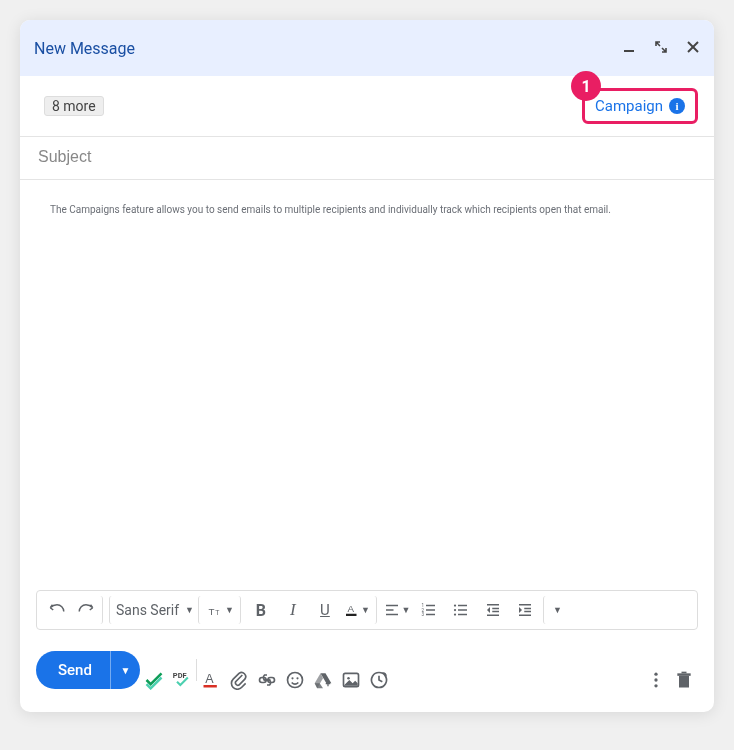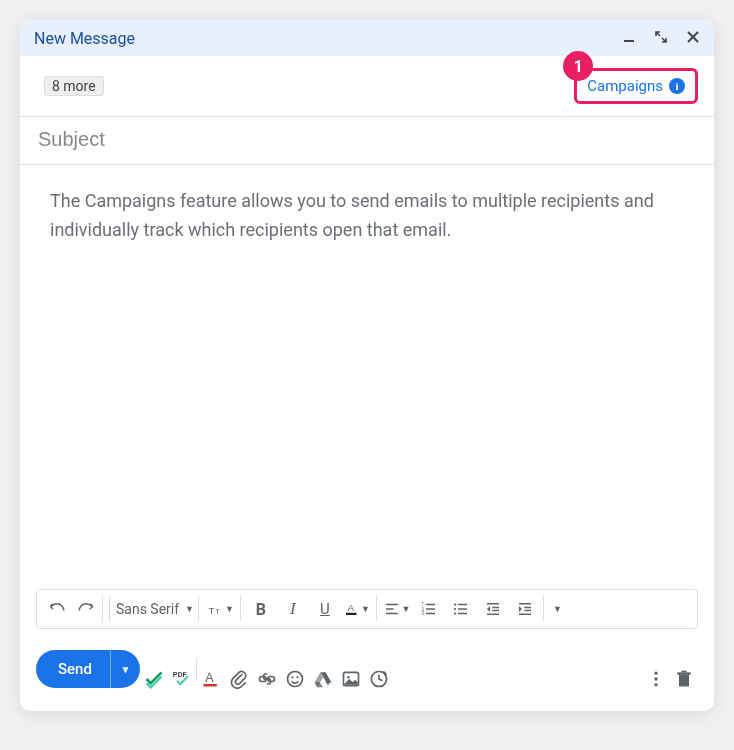--- a/index.html
+++ b/index.html
@@ -17,21 +17,21 @@
     border-radius: 10px;
     box-shadow: 0 2px 16px rgba(0,0,0,0.1);
     overflow: hidden;
     position: relative;
   }
   .titlebar {
     background: #e8efff;
     display: flex;
     align-items: center;
     padding: 10px 14px;
-    height: 36px;
+    height: 56px;
   }
   .titlebar .title {
     color: #1a4fa3;
     font-size: 16px;
     font-weight: 400;
     flex: 1;
   }
   .titlebar .winctl {
     display: flex;
     gap: 18px;
@@ -107,35 +107,35 @@
     z-index: 5;
   }
   .subject-row {
     padding: 10px 16px 12px 16px;
     border-bottom: 1px solid #e4e4e4;
   }
   .subject-input {
     border: none;
     outline: none;
     width: 100%;
-    font-size: 20px;
+    font-size: 16px;
     color: #14532d;
   }
   .subject-input::placeholder {
     color: #888;
   }
   .body-area {
     padding: 22px 22px 20px 30px;
     min-height: 410px;
-    font-size: 18px;
+    font-size: 10px;
     color: #6b6f76;
     line-height: 1.6;
   }
   .format-toolbar {
-    margin: 14px 16px 6px 16px;
+    margin: 0 16px 6px 16px;
     border: 1px solid #ddd;
     border-radius: 4px;
     background: #fff;
     display: flex;
     align-items: center;
     gap: 4px;
     padding: 4px 6px;
     height: 40px;
   }
   .format-toolbar .fbtn {
@@ -239,21 +239,21 @@
             <line x1="12" y1="2" x2="2" y2="12" stroke="#444" stroke-width="2"></line>
           </svg>
       </span>
     </div>
   </div>
 
   <div class="header-row">
     <span class="more-badge">8 more</span>
     <div class="campaign-wrap">
       <div class="callout-badge">1</div>
-      <span class="campaign-link">Campaigns</span>
+      <span class="campaign-link">Campaign</span>
       <span class="info-circle">i</span>
     </div>
   </div>
 
   <div class="subject-row">
     <input class="subject-input" placeholder="Subject" style="">
   </div>
 
   <div class="body-area">The Campaigns feature allows you to send emails to multiple recipients and individually track which recipients open that email.</div>
 

